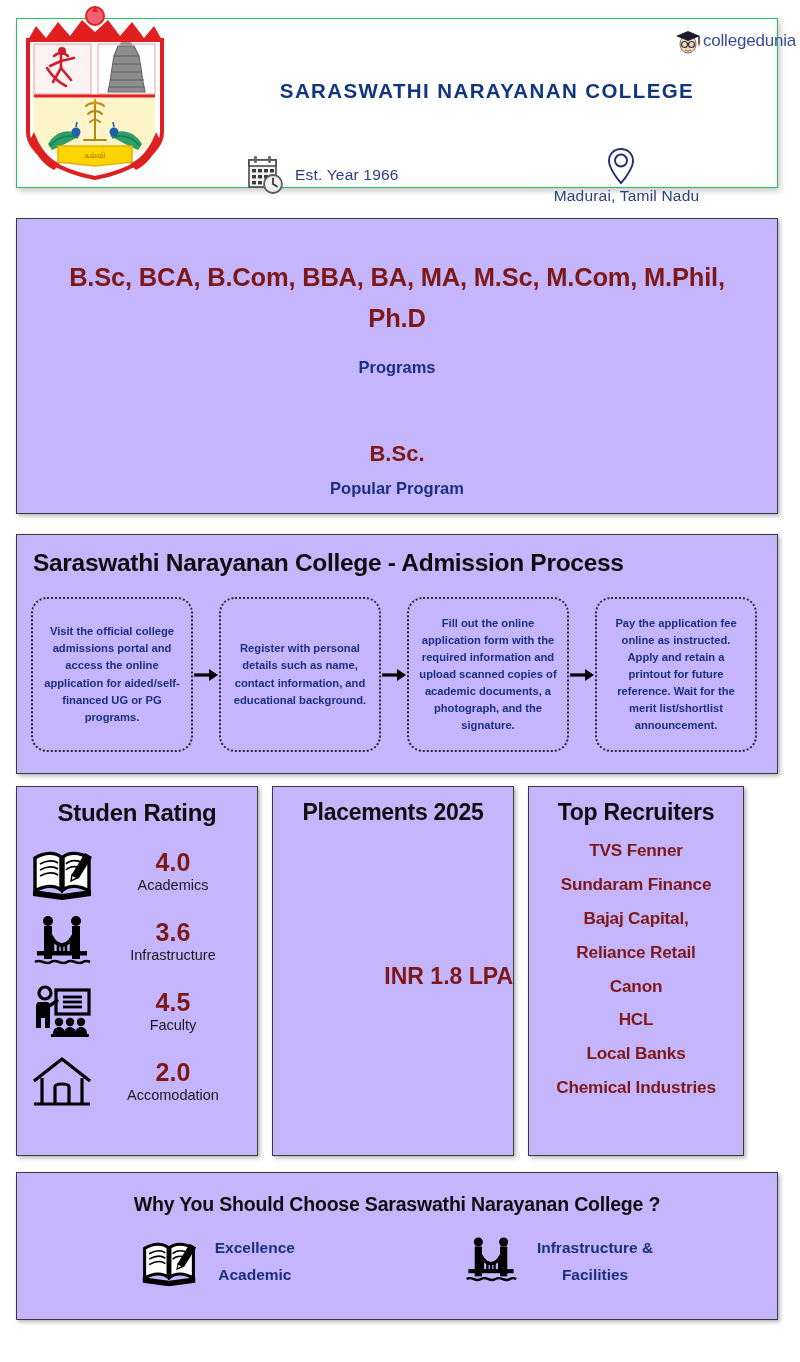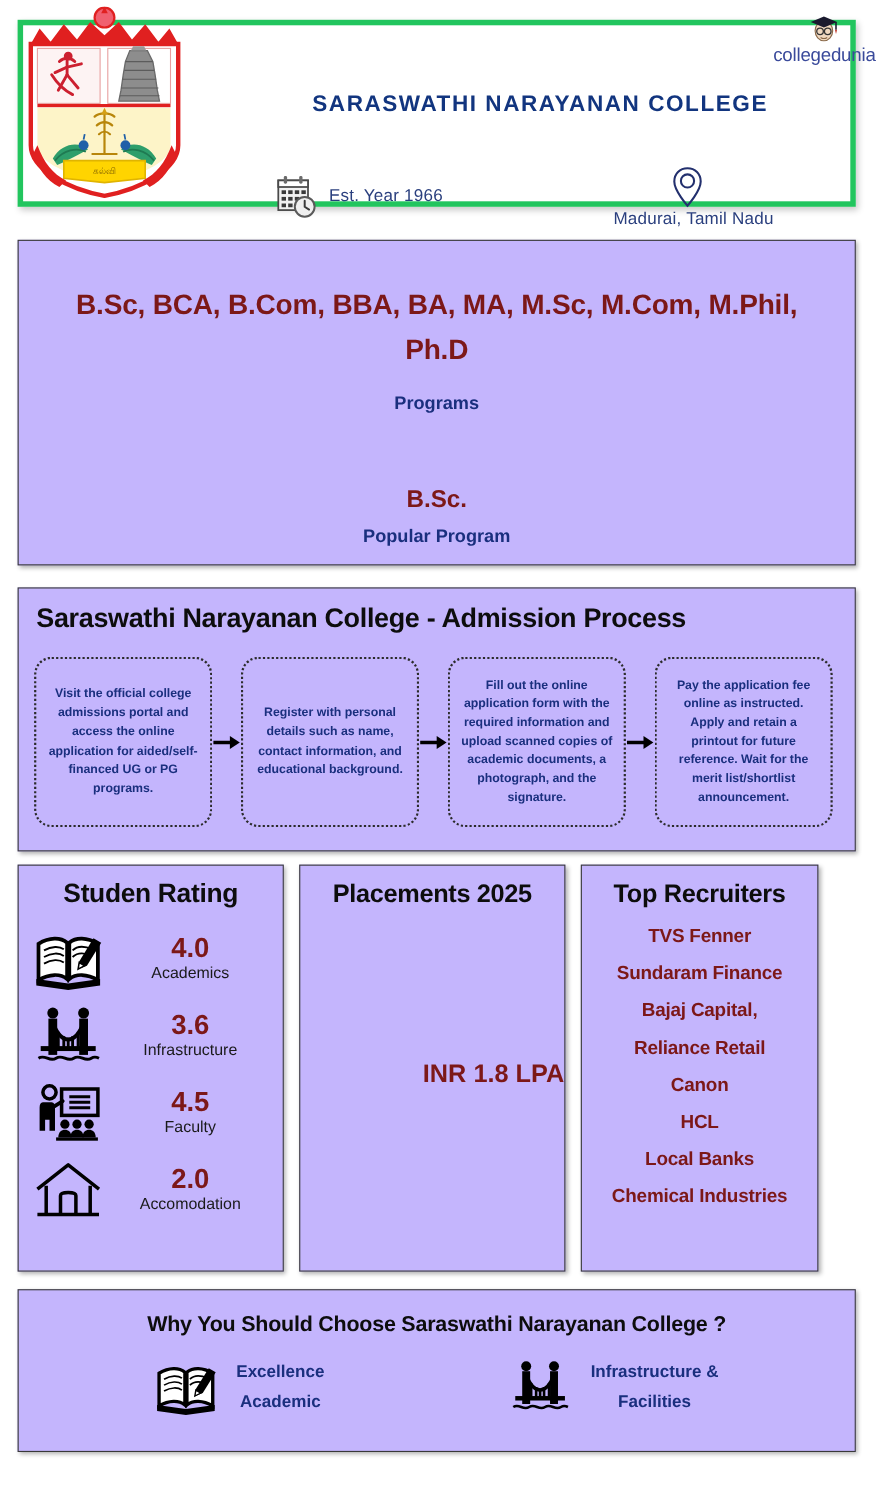--- a/index.html
+++ b/index.html
@@ -14,21 +14,21 @@
   }
 
   .page { width: 800px; height: 1362px; position: relative; }
 
   
   .header-card {
     position: absolute;
     left: 16px; top: 18px;
     width: 762px; height: 170px;
     background: #ffffff;
-    border: 5px solid #22c55e;
+    border: 1px solid #22c55e;
     box-shadow: 2px 3px 6px rgba(0,0,0,0.22);
   }
   .logo-wrap {
     position: absolute;
     left: 14px; top: 6px;
     width: 162px; height: 178px;
     z-index: 5;
   }
   .header-title {
     position: absolute;
@@ -56,25 +56,24 @@
   .meta-text {
     margin-left: 10px;
     font-size: 15.5px;
     color: #2a3f7e;
     font-family: "Liberation Sans", sans-serif;
     letter-spacing: 0.2px;
   }
 
   .watermark {
     position: absolute;
-    right: 4px; top: 10px;
+    right: 4px; top: 26px;
     display: flex;
     align-items: center;
     z-index: 20;
-    flex-direction: column;
   }
   .watermark-text {
     font-size: 17px;
     color: #3a4a9b;
     letter-spacing: -0.2px;
     font-family: "Liberation Sans", sans-serif;
   }
 
   
   .card {

